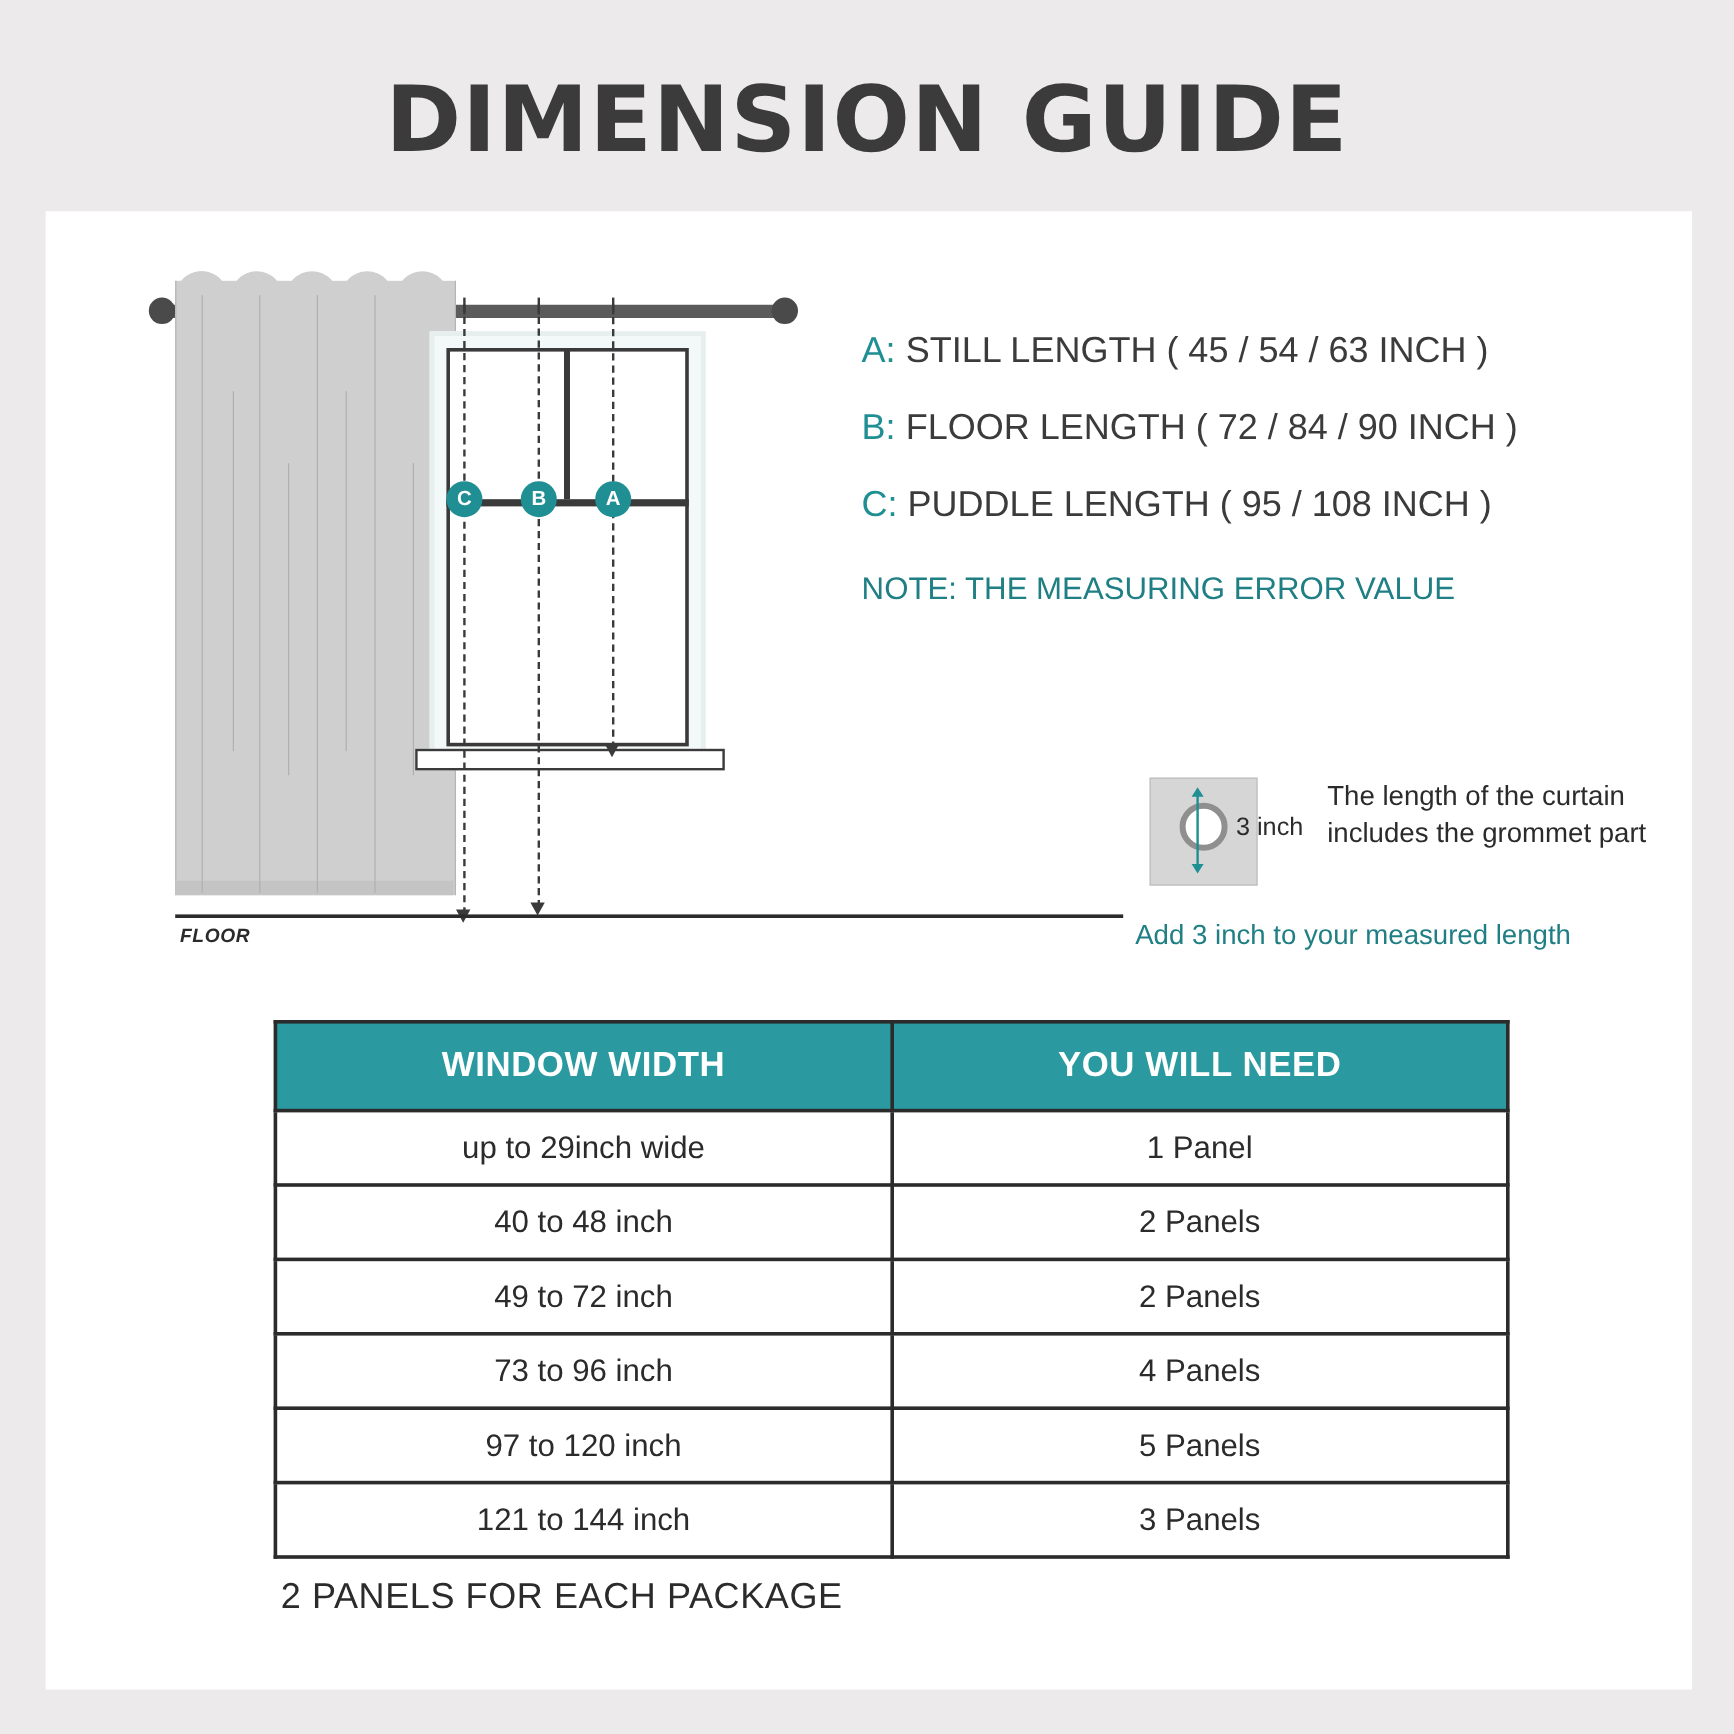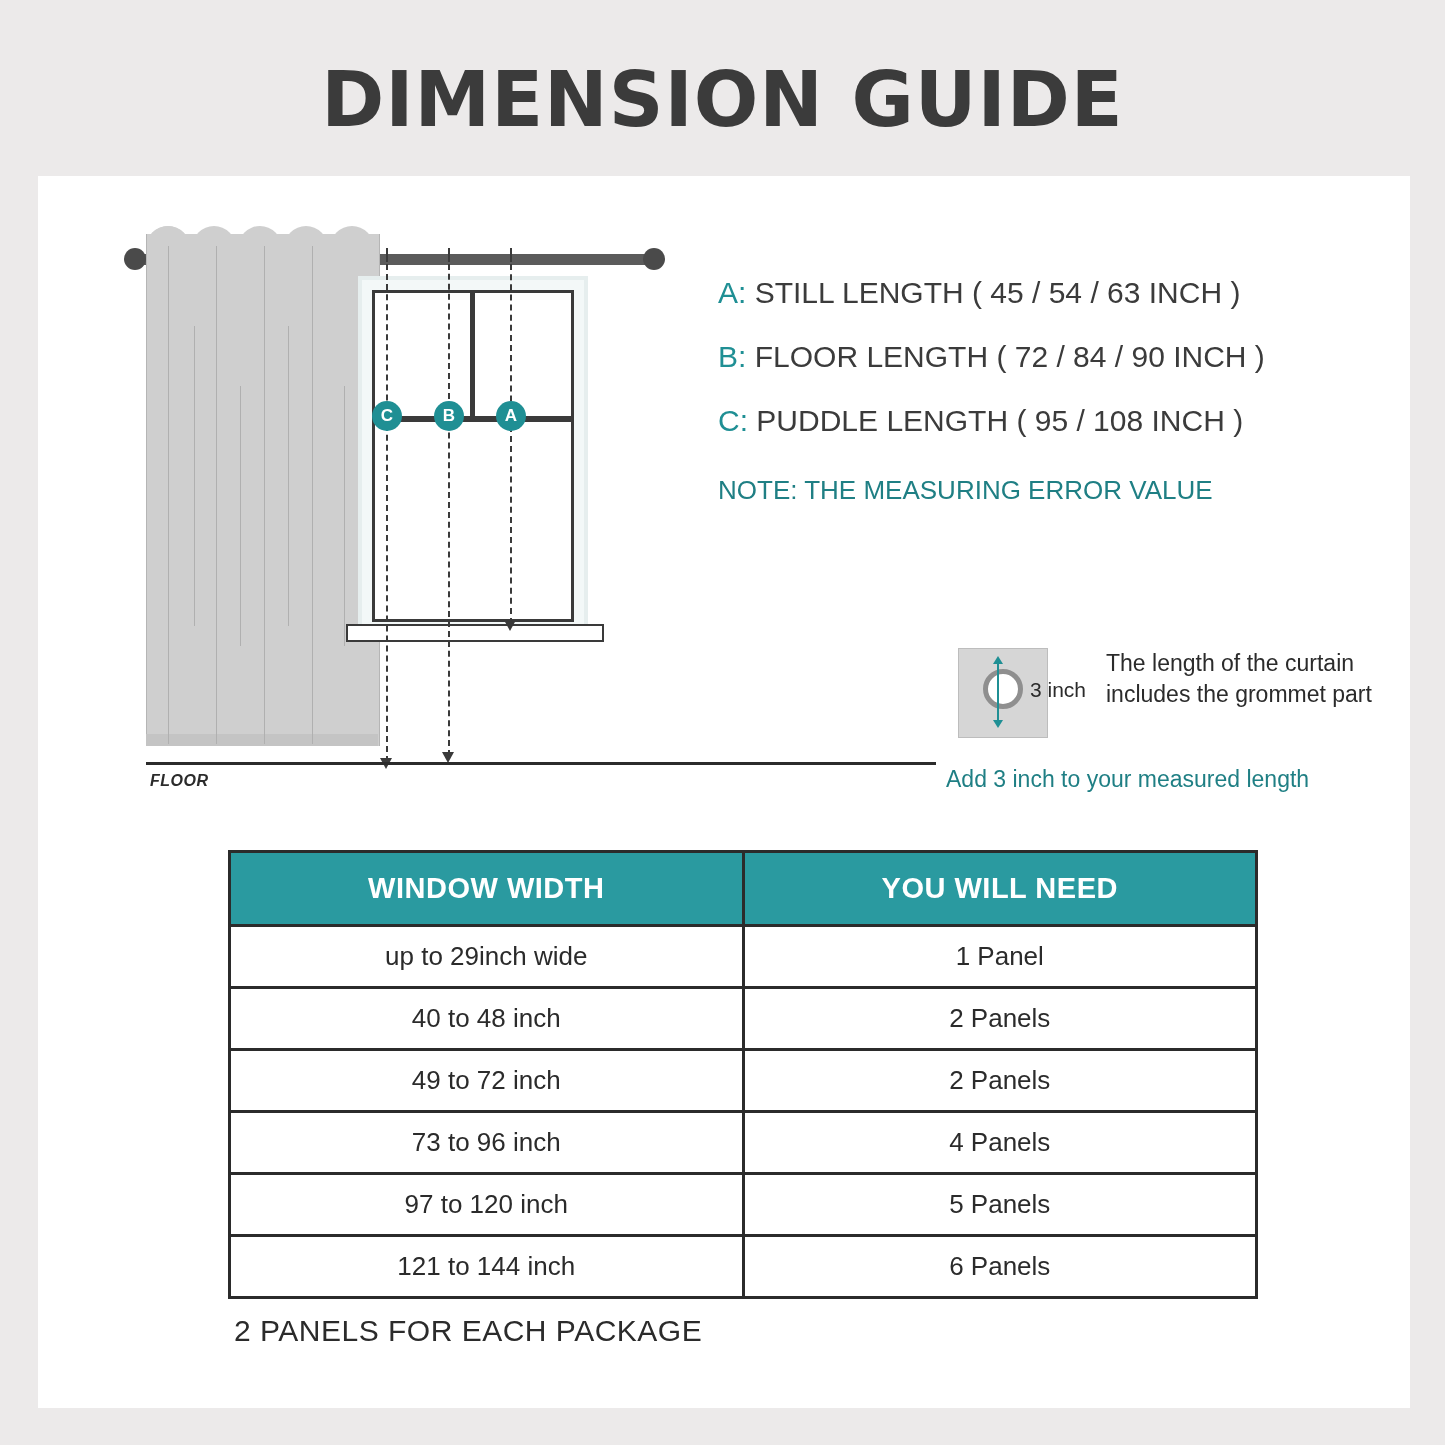--- a/index.html
+++ b/index.html
@@ -472,21 +472,21 @@
           <tr>
             <td>73 to 96 inch</td>
             <td>4 Panels</td>
           </tr>
           <tr>
             <td>97 to 120 inch</td>
             <td>5 Panels</td>
           </tr>
           <tr>
             <td>121 to 144 inch</td>
-            <td>6 Panels</td>
+            <td>3 Panels</td>
           </tr>
         </tbody>
       </table>
     </div>
 
     <div class="footer-note">2 PANELS FOR EACH PACKAGE</div>
 
   </div>
 </div>
 

